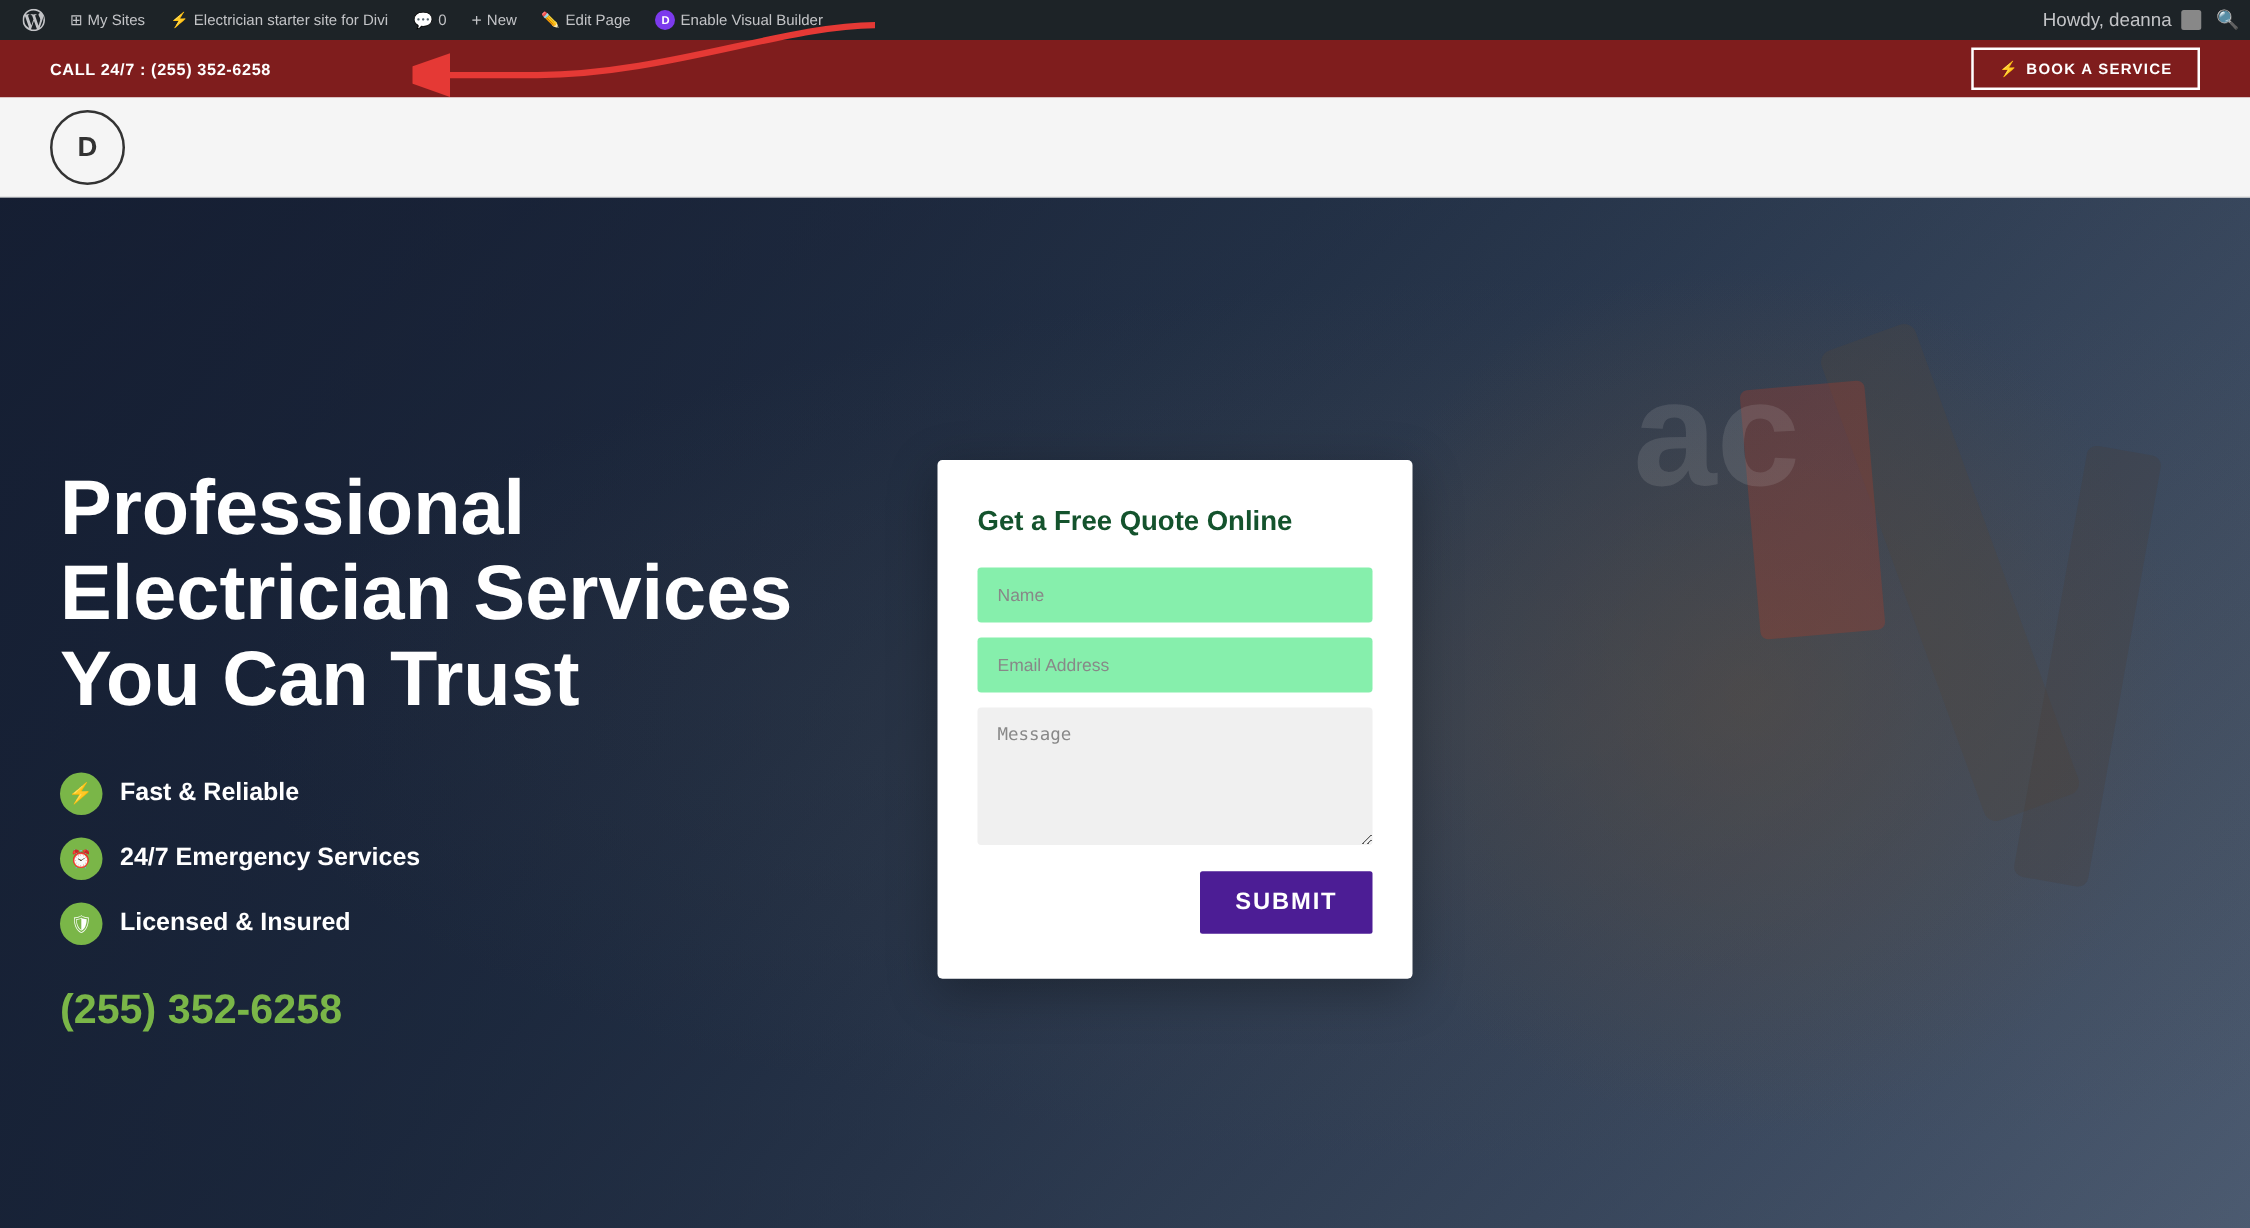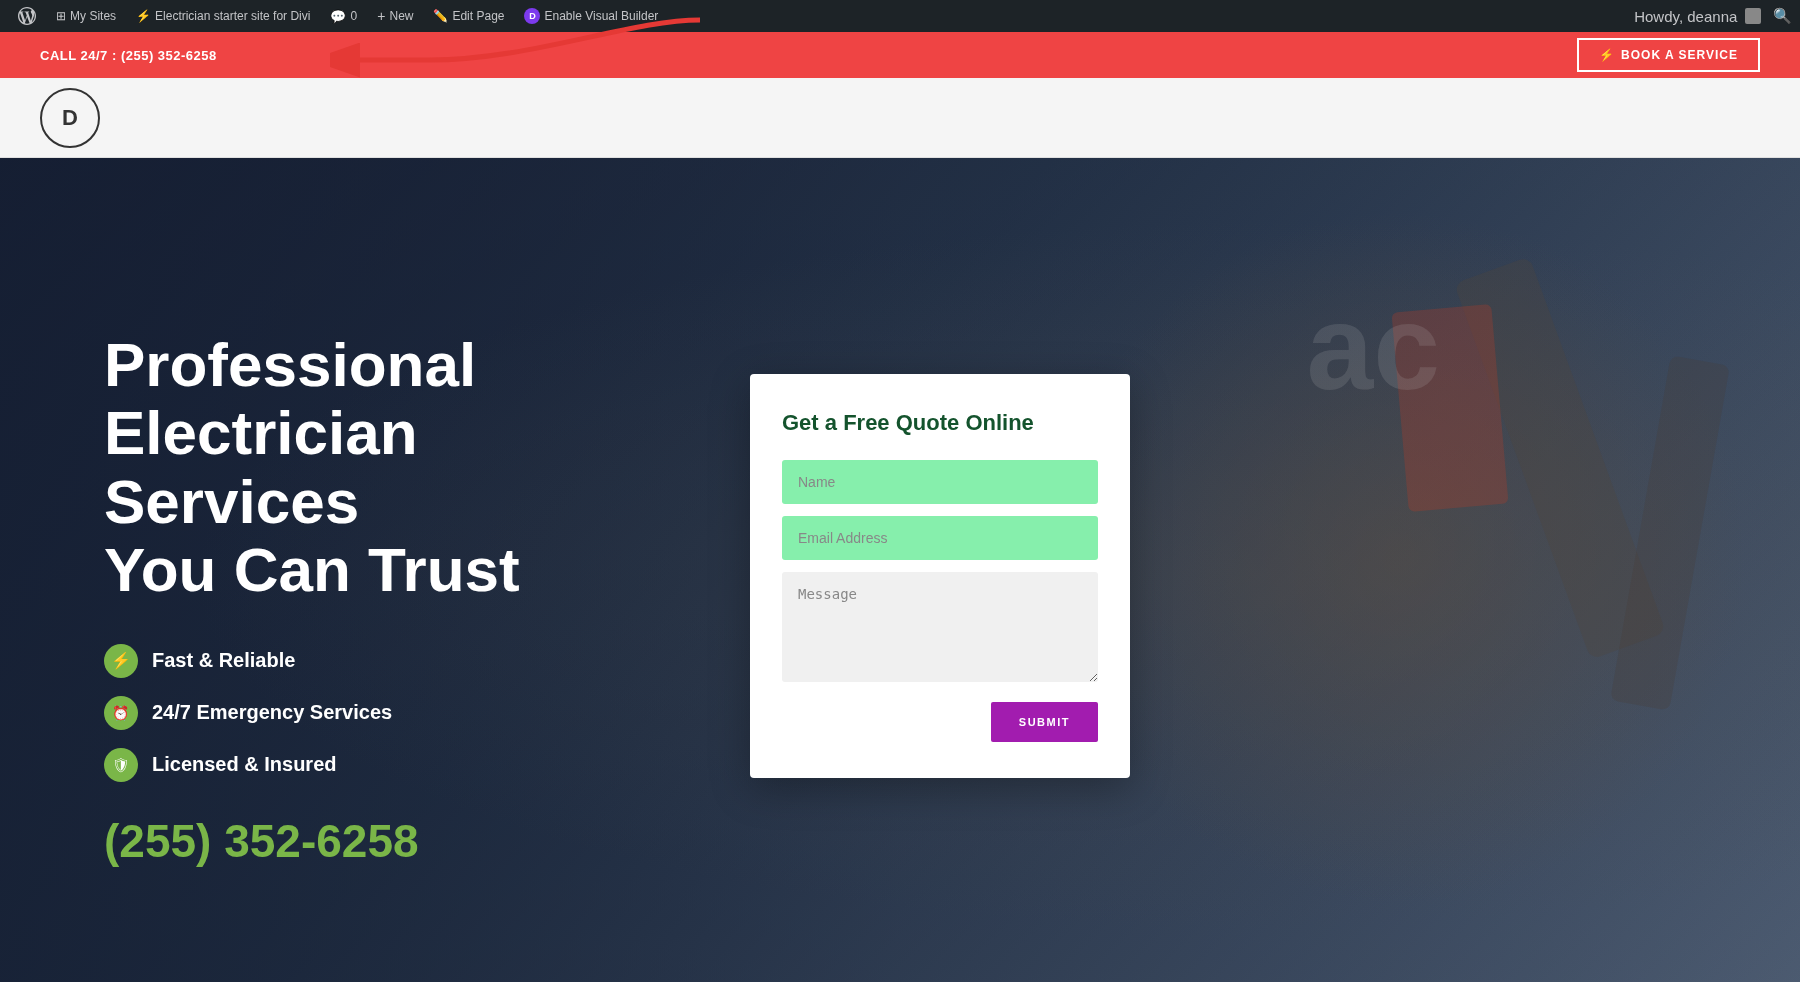--- a/index.html
+++ b/index.html
@@ -49,21 +49,21 @@
     .admin-avatar {
       width: 16px;
       height: 16px;
       background: #888;
       border-radius: 2px;
       display: inline-block;
     }
 
     
     .top-bar {
-      background: #ef4444;
+      background: #7f1d1d;
       height: 46px;
       display: flex;
       align-items: center;
       justify-content: space-between;
       padding: 0 40px;
     }
     .top-bar-phone {
       color: #fff;
       font-size: 13px;
       font-weight: 600;
@@ -140,21 +140,21 @@
       position: absolute;
       inset: 0;
       background: 
         radial-gradient(ellipse at 70% 50%, rgba(80,80,80,0.3) 0%, transparent 60%),
         linear-gradient(to right, rgba(20,30,50,0.8) 0%, rgba(20,30,50,0.4) 50%, rgba(20,30,50,0.2) 100%);
       z-index: 1;
     }
     .hero-content {
       position: relative;
       z-index: 2;
-      padding: 0 104px;
+      padding: 0 48px;
       flex: 1;
       max-width: 750px;
       margin-top: 48px;
     }
     .hero-title {
       color: #fff;
       font-size: 62px;
       font-weight: 900;
       line-height: 1.1;
       margin-bottom: 40px;
@@ -182,21 +182,21 @@
       color: #fff;
       font-size: 16px;
     }
     .feature-text {
       color: #fff;
       font-size: 20px;
       font-weight: 600;
     }
     .hero-phone {
       color: #7ab648;
-      font-size: 46px;
+      font-size: 33px;
       font-weight: 800;
       margin-top: 20px;
     }
 
     
     .quote-form {
       position: relative;
       z-index: 2;
       background: #fff;
       width: 380px;
@@ -233,25 +233,25 @@
       font-size: 14px;
       color: #666;
       margin-bottom: 16px;
       outline: none;
       resize: vertical;
       height: 110px;
     }
     .form-textarea::placeholder { color: #888; }
     .submit-btn {
       float: right;
-      background: #a21caf;
+      background: #4c1d95;
       color: #fff;
       border: none;
       padding: 14px 28px;
-      font-size: 11px;
+      font-size: 19px;
       font-weight: 700;
       letter-spacing: 1.5px;
       cursor: pointer;
       text-transform: uppercase;
       border-radius: 2px;
     }
 
     
     .arrow-container {
       position: absolute;

